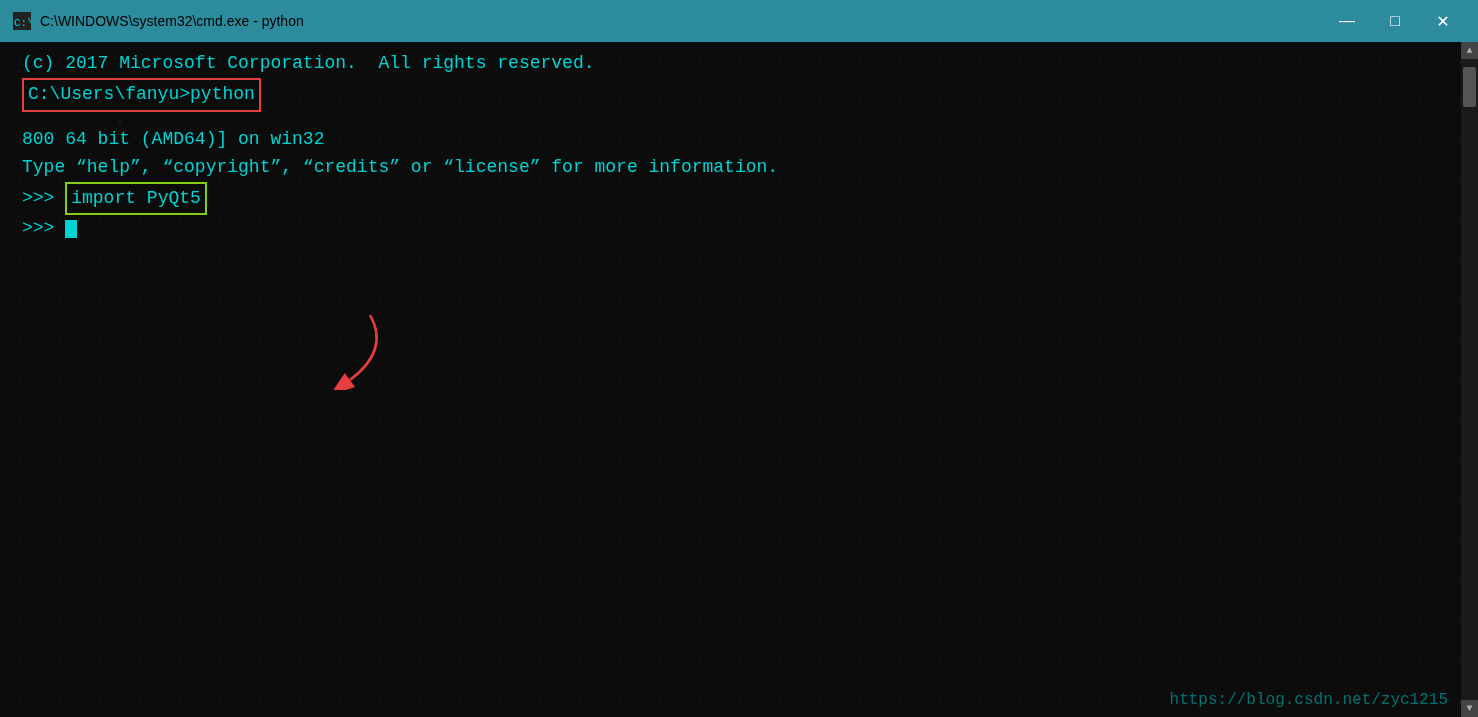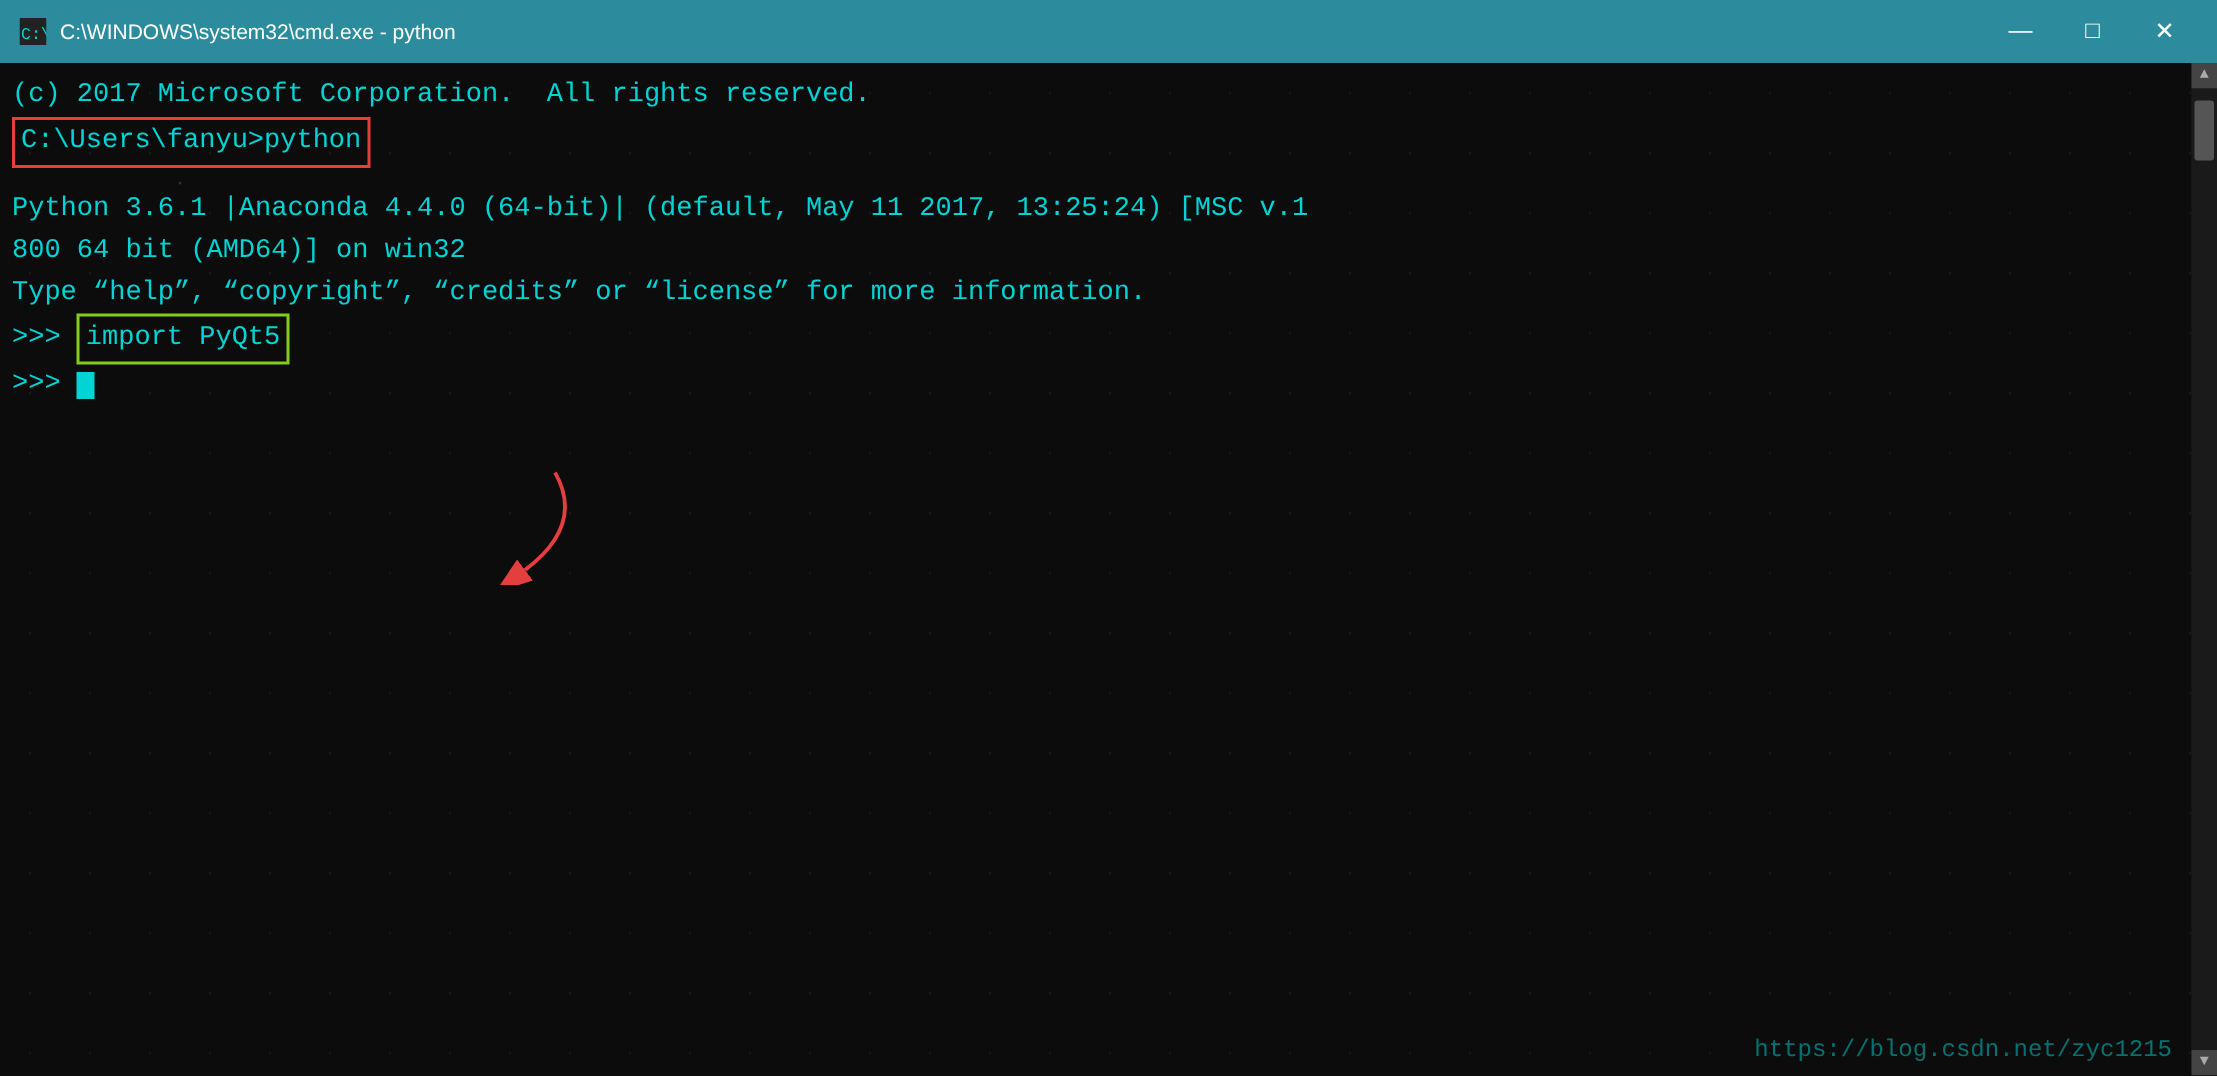--- a/index.html
+++ b/index.html
@@ -41,21 +41,21 @@
       align-items: center;
       justify-content: center;
     }
 
     .title-bar-icon svg {
       width: 18px;
       height: 18px;
     }
 
     .title-bar-text {
-      color: #ffffff;
+      color: #000000;
       font-size: 14px;
       font-weight: normal;
       flex: 1;
       font-family: 'Segoe UI', Arial, sans-serif;
     }
 
     .title-bar-controls {
       display: flex;
       gap: 2px;
     }
@@ -70,21 +70,21 @@
       cursor: pointer;
       display: flex;
       align-items: center;
       justify-content: center;
       font-family: 'Segoe UI', Arial, sans-serif;
     }
 
     .terminal-body {
       flex: 1;
       background: #0c0c0c;
-      padding: 8px 8px;
+      padding: 8px 22px;
       color: #00d4d4;
       font-size: 18px;
       line-height: 1.55;
       font-family: 'Courier New', Courier, monospace;
       position: relative;
       overflow: hidden;
     }
 
     
     .terminal-body::before {
@@ -234,21 +234,20 @@
       <circle cx="1350" cy="320" r="1" fill="rgba(255,255,255,0.12)"></circle>
       <circle cx="75" cy="430" r="1" fill="rgba(255,255,255,0.1)"></circle>
       <circle cx="1250" cy="150" r="1" fill="rgba(255,255,255,0.08)"></circle>
       <circle cx="880" cy="600" r="1" fill="rgba(255,255,255,0.1)"></circle>
     </svg>
 
     <span class="line">(c) 2017 Microsoft Corporation.  All rights reserved.</span>
 
     <span class="line"><span class="prompt-box">C:\Users\fanyu&gt;python</span></span>
 
-    <span class="line">Python 3.6.1 |Anaconda 4.4.0 (64-bit)| (default, May 11 2017, 13:25:24) [MSC v.1</span>
 
     <span class="line">800 64 bit (AMD64)] on win32</span>
 
     <span class="line">Type “help”, “copyright”, “credits” or “license” for more information.</span>
 
     <span class="line"><span style="display:inline-block;">&gt;&gt;&gt; </span><span class="import-box">import PyQt5</span></span>
 
     <svg class="arrow" style="position:absolute; left:290px; top:268px; z-index:10;" viewBox="0 0 120 80">
       <defs>
         <marker id="arrowhead" markerWidth="10" markerHeight="7" refX="0" refY="3.5" orient="auto">

